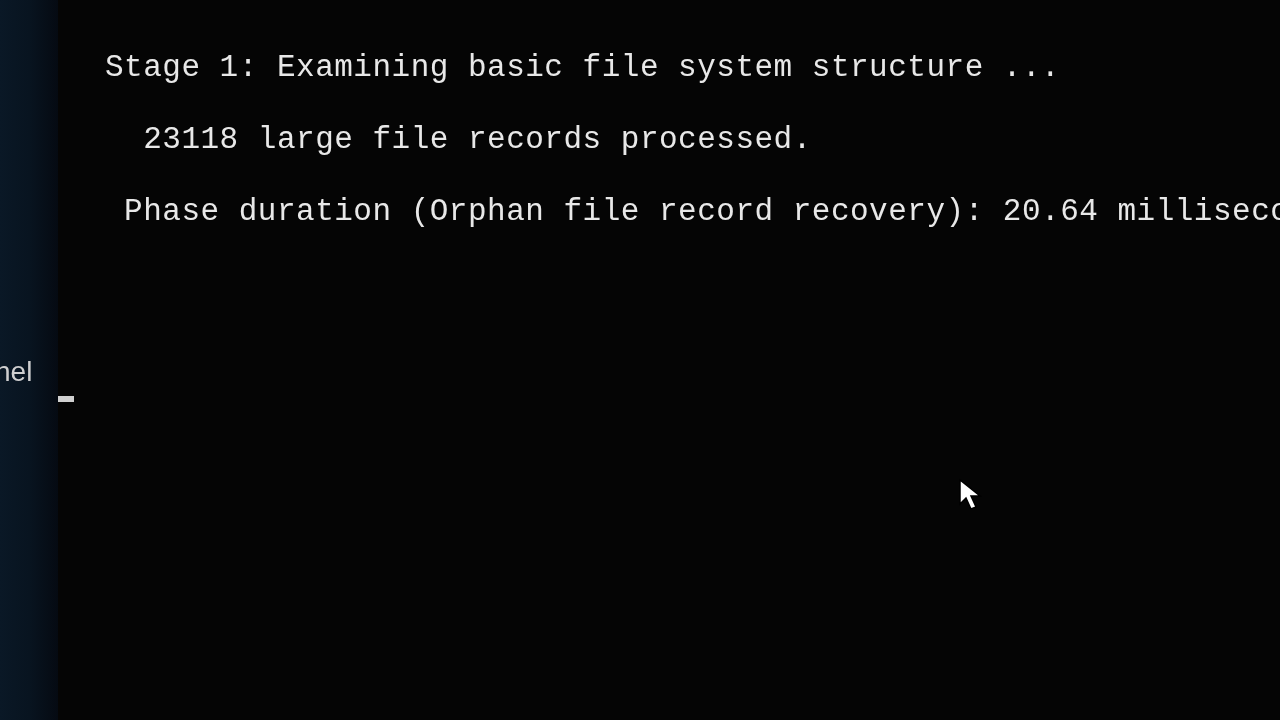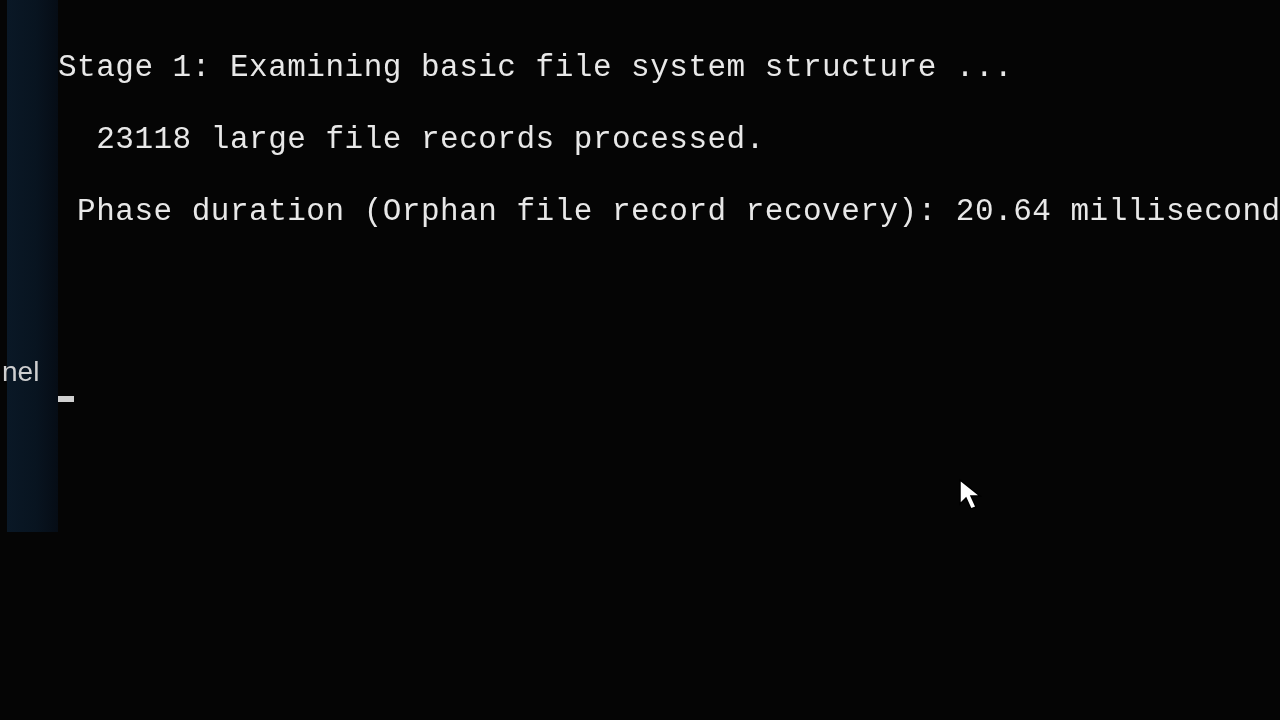--- a/index.html
+++ b/index.html
@@ -27,35 +27,35 @@
       padding-top: 14px;
       white-space: pre;
       line-height: 36px;
       letter-spacing: 0.5px;
     }
     .left-strip {
       position: absolute;
       left: 0;
       top: 0;
       width: 58px;
-      height: 532px;
+      height: 720px;
       background: linear-gradient(to right, #0a1826 0%, #081420 50%, #050a12 100%);
-      margin-left: 7px;
     }
     .left-label {
       position: absolute;
       left: -5px;
       top: 356px;
       color: #cfcfd0;
       font-family: 'Segoe UI', Arial, sans-serif;
       font-size: 28px;
       font-weight: 400;
     }
     .line {
       display: block;
+      margin-left: 47px;
     }
     .cursor-block {
       position: absolute;
       left: 58px;
       top: 396px;
       width: 16px;
       height: 6px;
       background: #d0d0d0;
     }
     .mouse-cursor {

